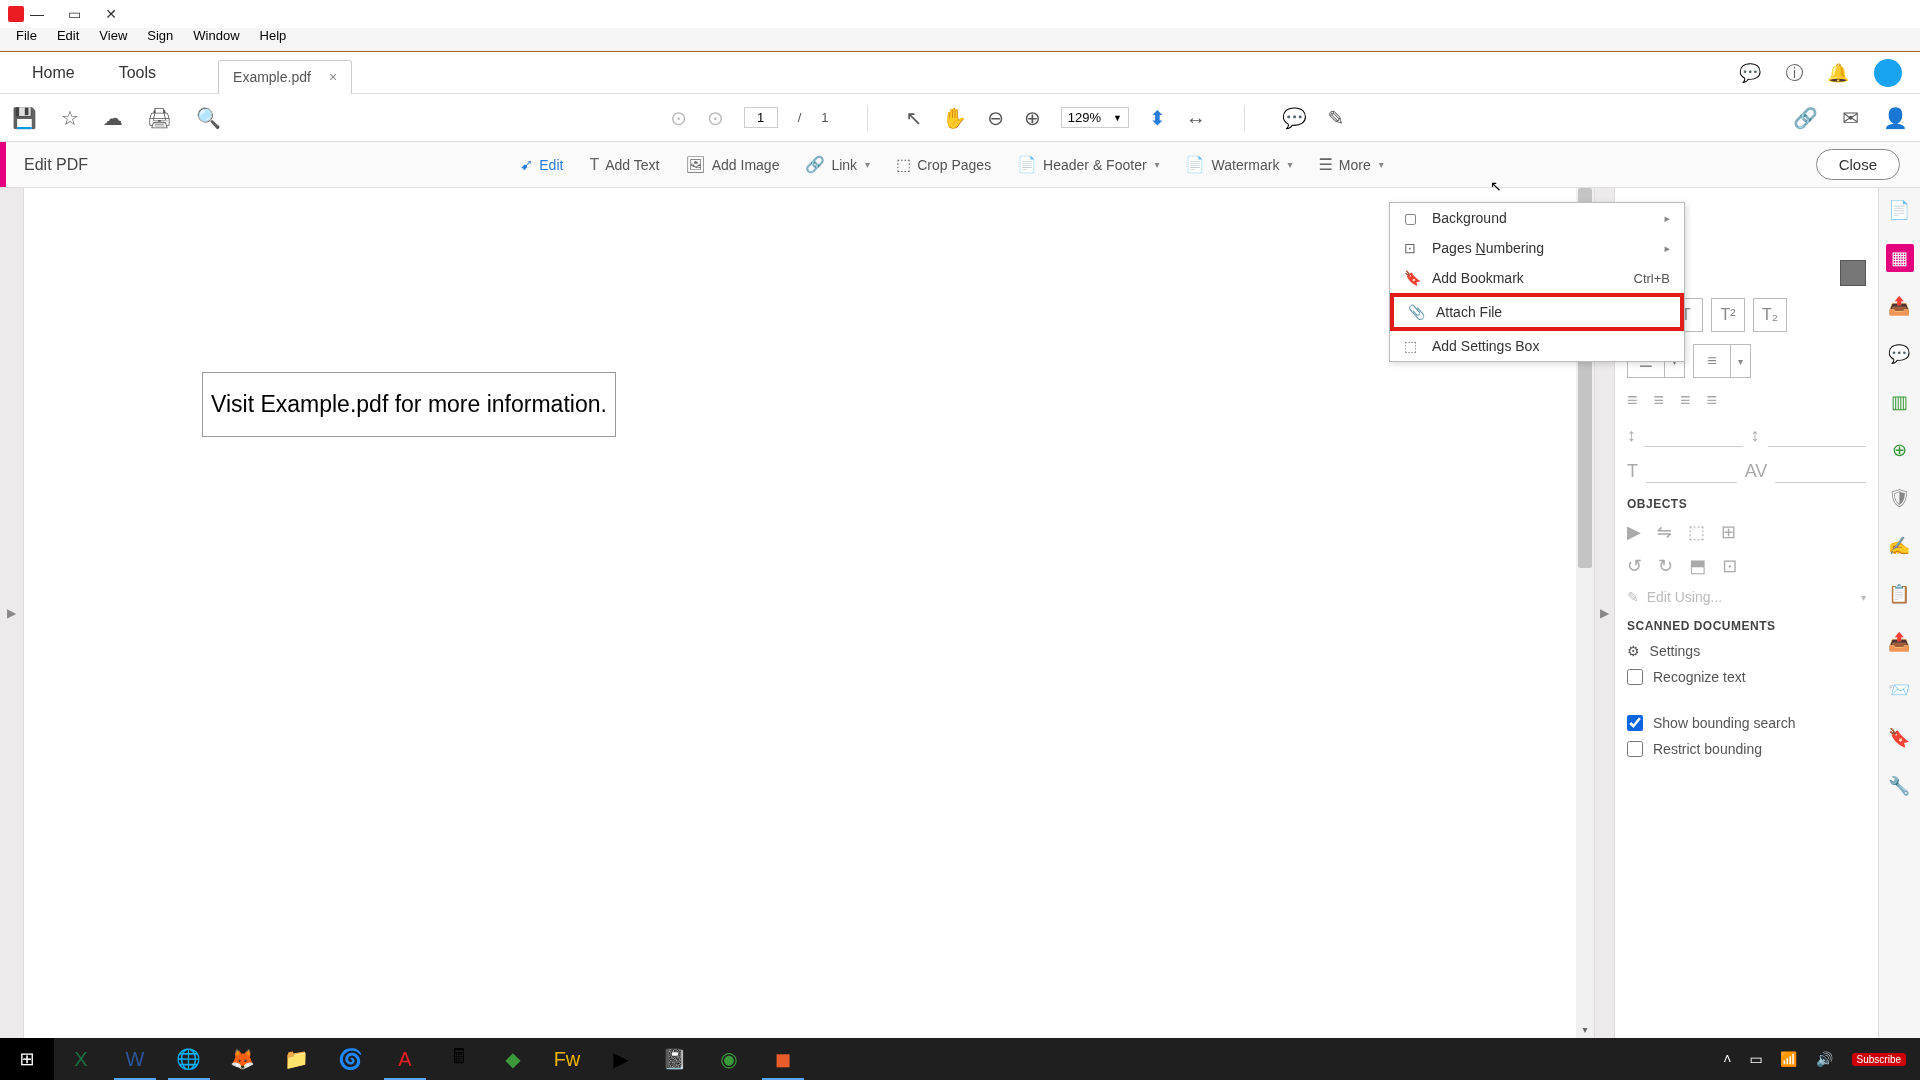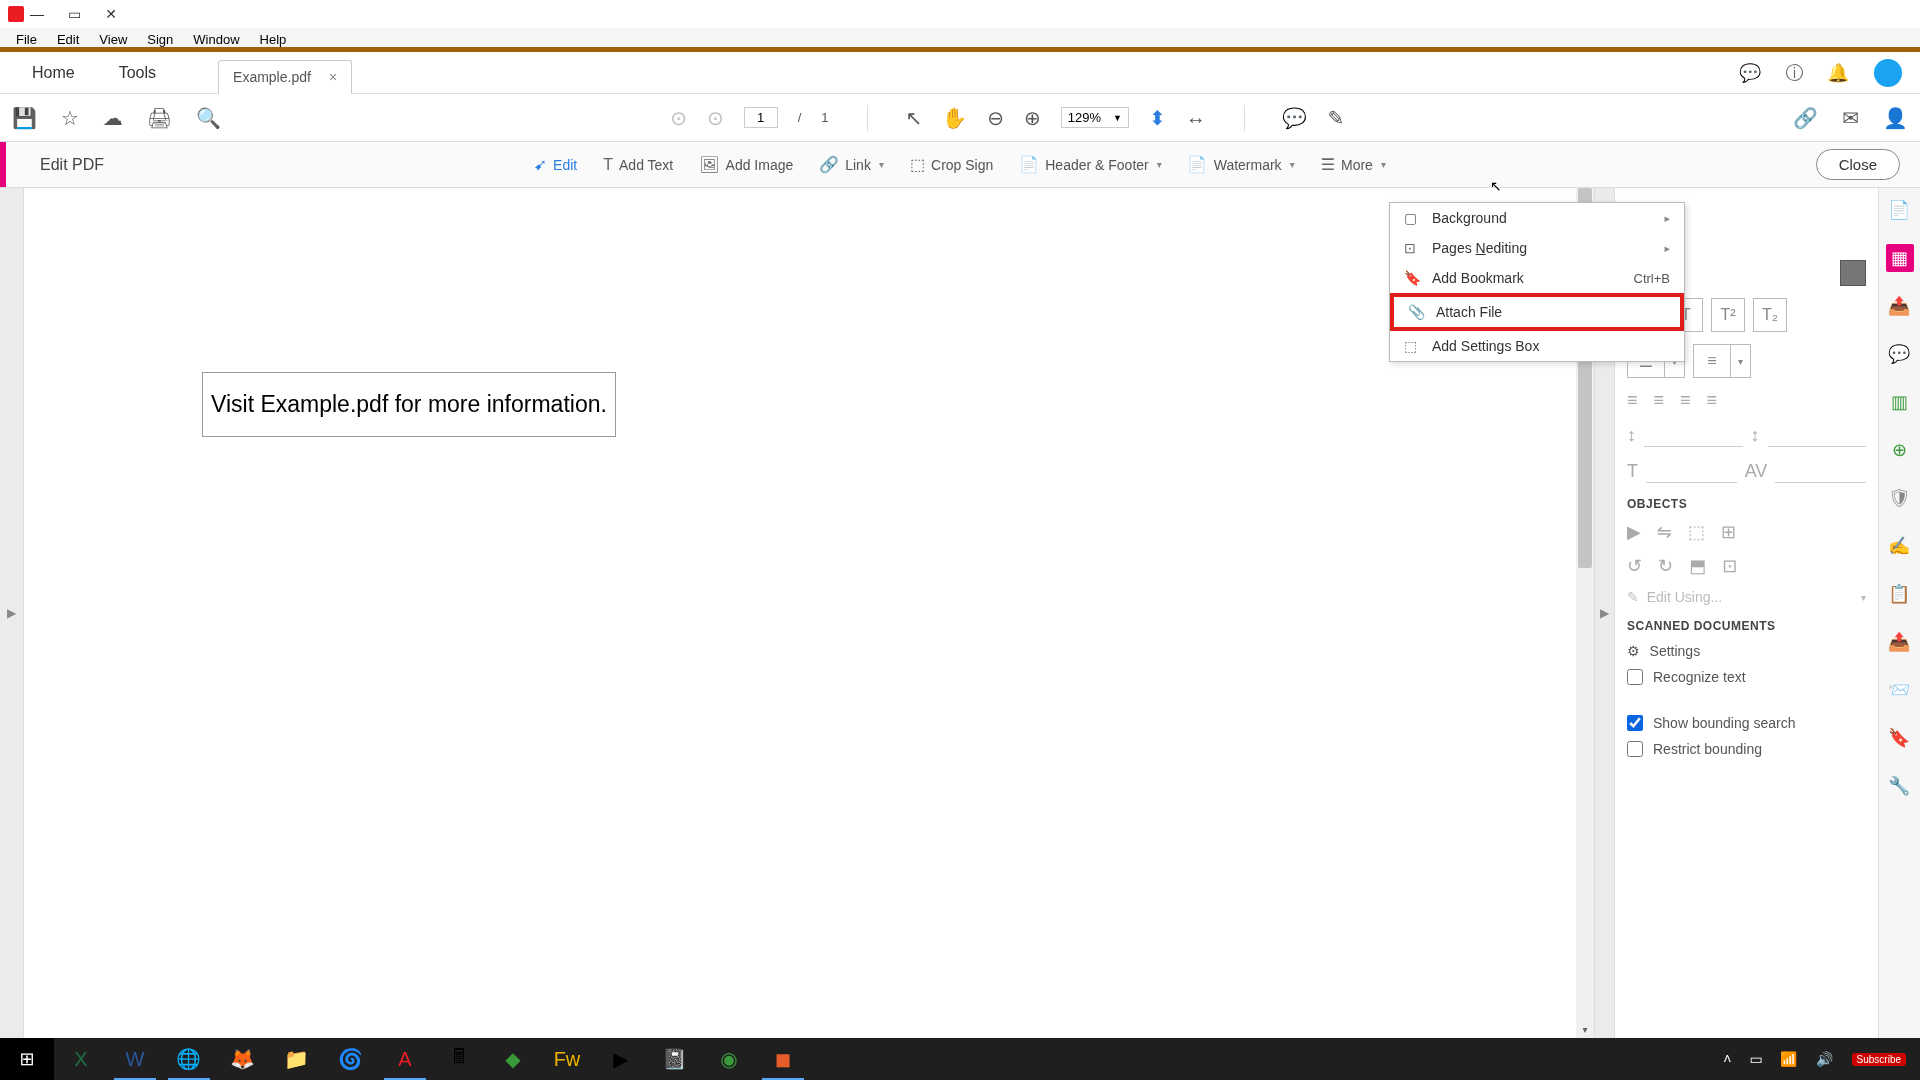--- a/index.html
+++ b/index.html
@@ -6,21 +6,21 @@
 body { width: 1920px; height: 1080px; background: #f0f0f0; overflow: hidden; position: relative; }
 
 
 .titlebar { height: 28px; background: #fff; display: flex; align-items: center; padding: 0 8px; font-size: 12px; color: #333; }
 .titlebar .app-icon { width: 16px; height: 16px; background: #ec1c24; margin-right: 6px; border-radius: 2px; position: relative; }
 .titlebar .title { flex: 1; }
 .titlebar .win-controls { display: flex; gap: 24px; padding-right: 8px; }
 .titlebar .win-controls span { cursor: default; font-size: 14px; }
 
 
-.menubar { height: 24px; background: #f5f5f5; display: flex; align-items: flex-end; padding: 0 6px; font-size: 13px; border-bottom: 5px solid #a16207; }
+.menubar { height: 24px; background: #f5f5f5; display: flex; align-items: flex-start; padding: 0 6px; font-size: 13px; border-bottom: 1px solid #a16207; }
 .menubar span { padding: 0 10px; cursor: default; }
 
 
 .tabrow { height: 42px; background: #fff; display: flex; align-items: center; border-bottom: 1px solid #ddd; padding: 0 10px; }
 .tabrow .main-tab { font-size: 16px; padding: 0 22px; height: 100%; display: flex; align-items: center; cursor: default; color: #333; }
 .tabrow .file-tab { display: flex; align-items: center; gap: 18px; border: 1px solid #ccc; border-bottom: none; border-radius: 3px 3px 0 0; padding: 0 14px; height: 34px; margin-top: 8px; background: #fff; font-size: 14px; color: #555; }
 .tabrow .file-tab .close-x { color: #888; font-size: 14px; }
 .tabrow .spacer { flex: 1; }
 .tabrow .right-icons { display: flex; align-items: center; gap: 24px; padding-right: 8px; }
 .tabrow .right-icons .icon { color: #666; font-size: 18px; }
@@ -34,21 +34,21 @@
 .toolbar .center { flex: 1; display: flex; align-items: center; justify-content: center; gap: 20px; }
 .toolbar .pageinp { width: 34px; border: 1px solid #ccc; text-align: center; font-size: 13px; padding: 2px 0; }
 .toolbar .slash { font-size: 13px; color: #555; }
 .toolbar .zoom { border: 1px solid #ccc; font-size: 13px; padding: 2px 6px; display: flex; align-items: center; gap: 12px; }
 .toolbar .right { display: flex; align-items: center; gap: 24px; }
 .toolbar .blue { color: #2a7de1; }
 
 
 .editbar { height: 46px; background: #fafafa; border-bottom: 1px solid #ddd; display: flex; align-items: center; padding: 0 20px; position: relative; }
 .editbar .editstripe { position: absolute; left: 0; top: 0; bottom: 0; width: 6px; background: #e6007e; }
-.editbar .label { font-size: 16px; color: #444; margin-left: 20px; }
+.editbar .label { font-size: 16px; color: #444; margin-left: 4px; }
 .editbar .center { flex: 1; display: flex; align-items: center; justify-content: center; gap: 26px; }
 .editbar .tool { display: flex; align-items: center; gap: 6px; font-size: 14px; color: #555; cursor: default; }
 .editbar .tool .ticon { font-size: 16px; color: #666; }
 .editbar .tool.active { color: #2a7de1; }
 .editbar .tool.active .ticon { color: #2a7de1; }
 .editbar .tool .arrow { font-size: 10px; color: #888; margin-left: 2px; }
 .editbar .more { display: flex; align-items: center; gap: 6px; }
 .editbar .closebtn { border: 1px solid #888; border-radius: 20px; padding: 6px 22px; font-size: 15px; color: #333; background: #fff; }
 
 
@@ -206,21 +206,21 @@
         <span class="ticon">🖼</span>
         <span>Add Image</span>
       </div>
     <div class="tool">
         <span class="ticon">🔗</span>
         <span>Link</span>
         <span class="arrow">▾</span>
       </div>
     <div class="tool">
         <span class="ticon">⬚</span>
-        <span>Crop Sign</span>
+        <span>Crop Pages</span>
       </div>
     <div class="tool">
         <span class="ticon">📄</span>
         <span>Header &amp; Footer</span>
         <span class="arrow">▾</span>
       </div>
     <div class="tool">
         <span class="ticon">📄</span>
         <span>Watermark</span>
         <span class="arrow">▾</span>
@@ -349,21 +349,21 @@
 </div>
 
 <div class="more-menu">
   <div class="mitem">
     <span class="micon">▢</span>
     <span class="mlabel">Background</span>
     <span class="marrow">▸</span>
   </div>
   <div class="mitem">
     <span class="micon">⊡</span>
-    <span class="mlabel"><span>Pages </span><span class="underline">N</span><span>editing</span></span>
+    <span class="mlabel"><span>Pages </span><span class="underline">N</span><span>umbering</span></span>
     <span class="marrow">▸</span>
   </div>
   <div class="mitem">
     <span class="micon">🔖</span>
     <span class="mlabel">Add Bookmark</span>
     <span class="mshort">Ctrl+B</span>
   </div>
   <div class="mitem highlight">
     <span class="micon">📎</span>
     <span class="mlabel">Attach File</span>

